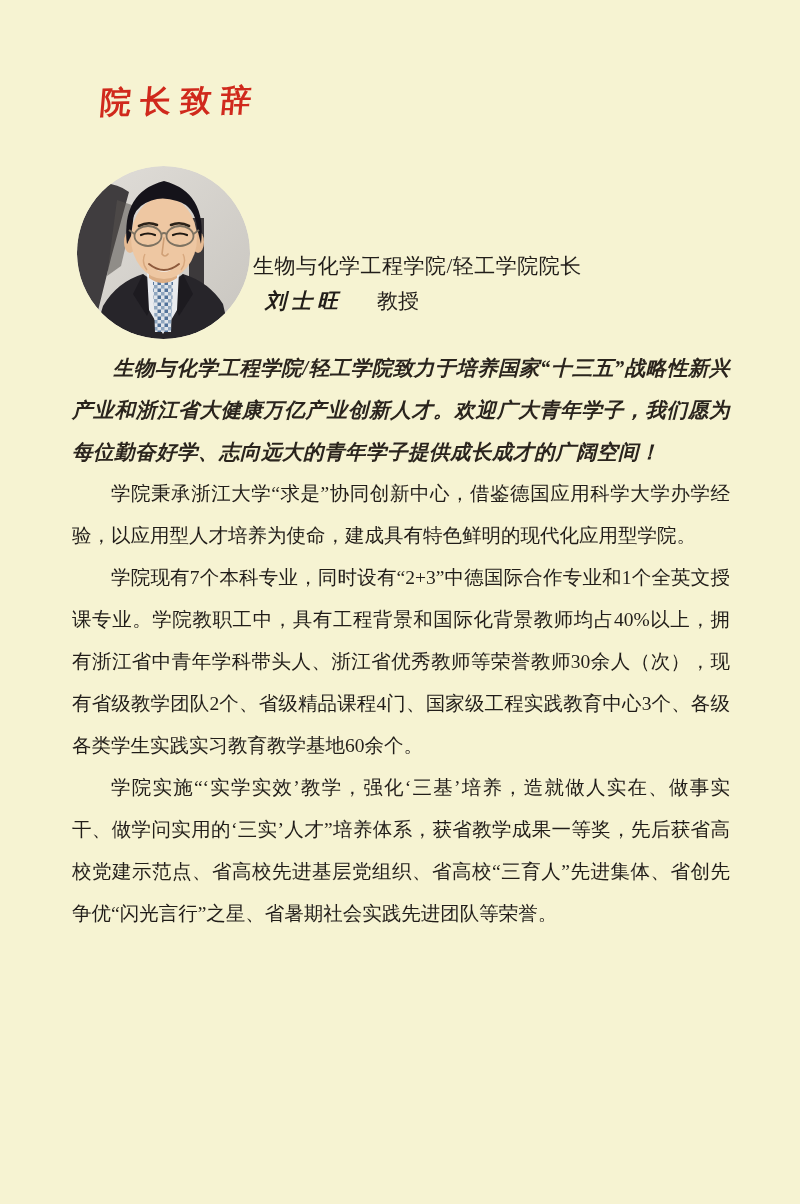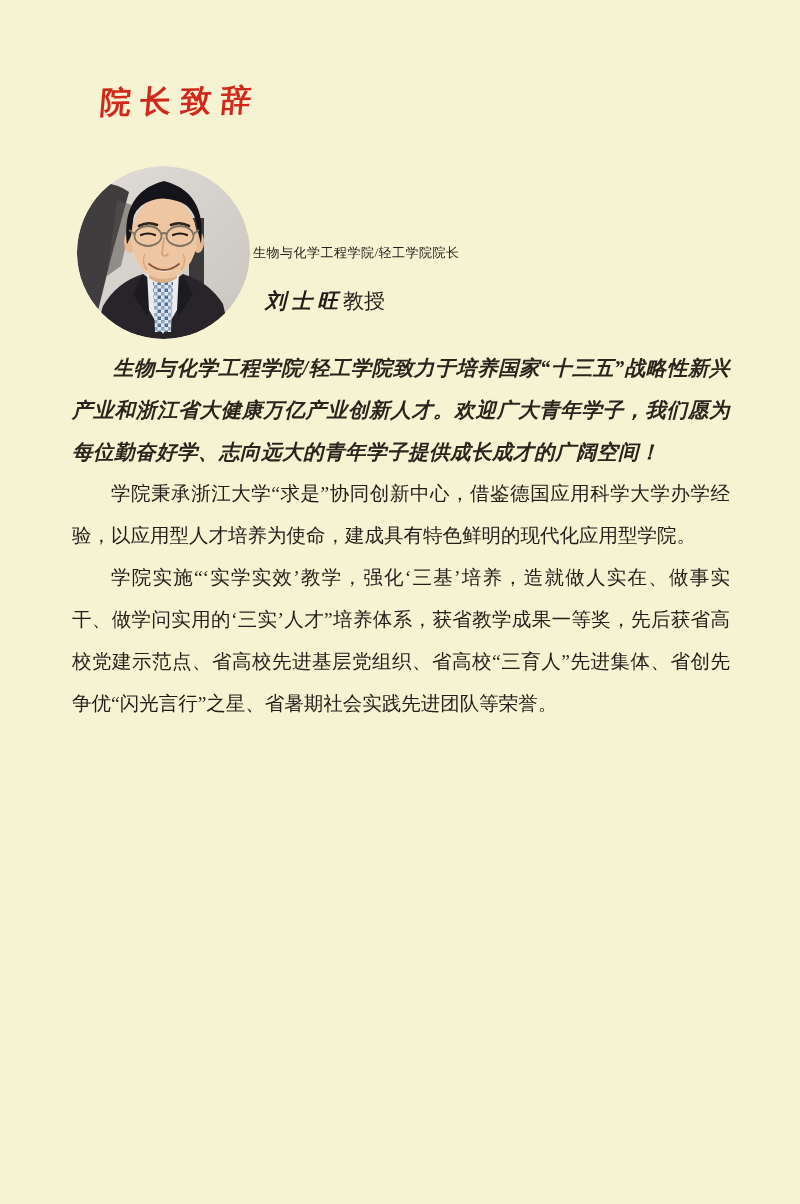--- a/index.html
+++ b/index.html
@@ -29,37 +29,37 @@
     top: 166px;
     width: 173px;
     height: 173px;
     border-radius: 50%;
     overflow: hidden;
   }
   .photo svg { display: block; width: 100%; height: 100%; }
   .profile-position {
     position: absolute;
     left: 253px;
-    top: 244px;
-    font-size: 13px;
+    top: 252px;
+    font-size: 21px;
     letter-spacing: 0.5px;
   }
   .profile-name-line {
     position: absolute;
     left: 265px;
     top: 287px;
     font-size: 21px;
   }
   .profile-name {
     font-weight: bold;
     font-style: italic;
     letter-spacing: 5px;
     text-align: center;
   }
-  .profile-degree { }
+  .profile-degree { margin-left: 34px; }
   .content {
     position: absolute;
     left: 72px;
     top: 347px;
     width: 658px;
     text-align: justify;
     font-size: 19.5px;
     line-height: 42px;
   }
   .content p { margin: 0; text-indent: 2em; }
@@ -132,16 +132,17 @@
 
   <div class="profile-position">生物与化学工程学院/轻工学院院长</div>
 
   <div class="profile-name-line">
     <span class="profile-name">刘士旺</span><span class="profile-degree">教授</span>
   </div>
 
   <div class="content">
     <p class="message">生物与化学工程学院/轻工学院致力于培养国家“十三五”战略性新兴产业和浙江省大健康万亿产业创新人才。欢迎广大青年学子，我们愿为每位勤奋好学、志向远大的青年学子提供成长成才的广阔空间！</p>
     <p>学院秉承浙江大学“求是”协同创新中心，借鉴德国应用科学大学办学经验，以应用型人才培养为使命，建成具有特色鲜明的现代化应用型学院。</p>
+    <p>学院现有7个本科专业，同时设有“2+3”中德国际合作专业和1个全英文授课专业。学院教职工中，具有工程背景和国际化背景教师均占40%以上，拥有浙江省中青年学科带头人、浙江省优秀教师等荣誉教师30余人（次），现有省级教学团队2个、省级精品课程4门、国家级工程实践教育中心3个、各级各类学生实践实习教育教学基地60余个。</p>
     <p>学院实施“‘实学实效’教学，强化‘三基’培养，造就做人实在、做事实干、做学问实用的‘三实’人才”培养体系，获省教学成果一等奖，先后获省高校党建示范点、省高校先进基层党组织、省高校“三育人”先进集体、省创先争优“闪光言行”之星、省暑期社会实践先进团队等荣誉。</p>
   </div>
 
 </div>
 
 </body></html>

